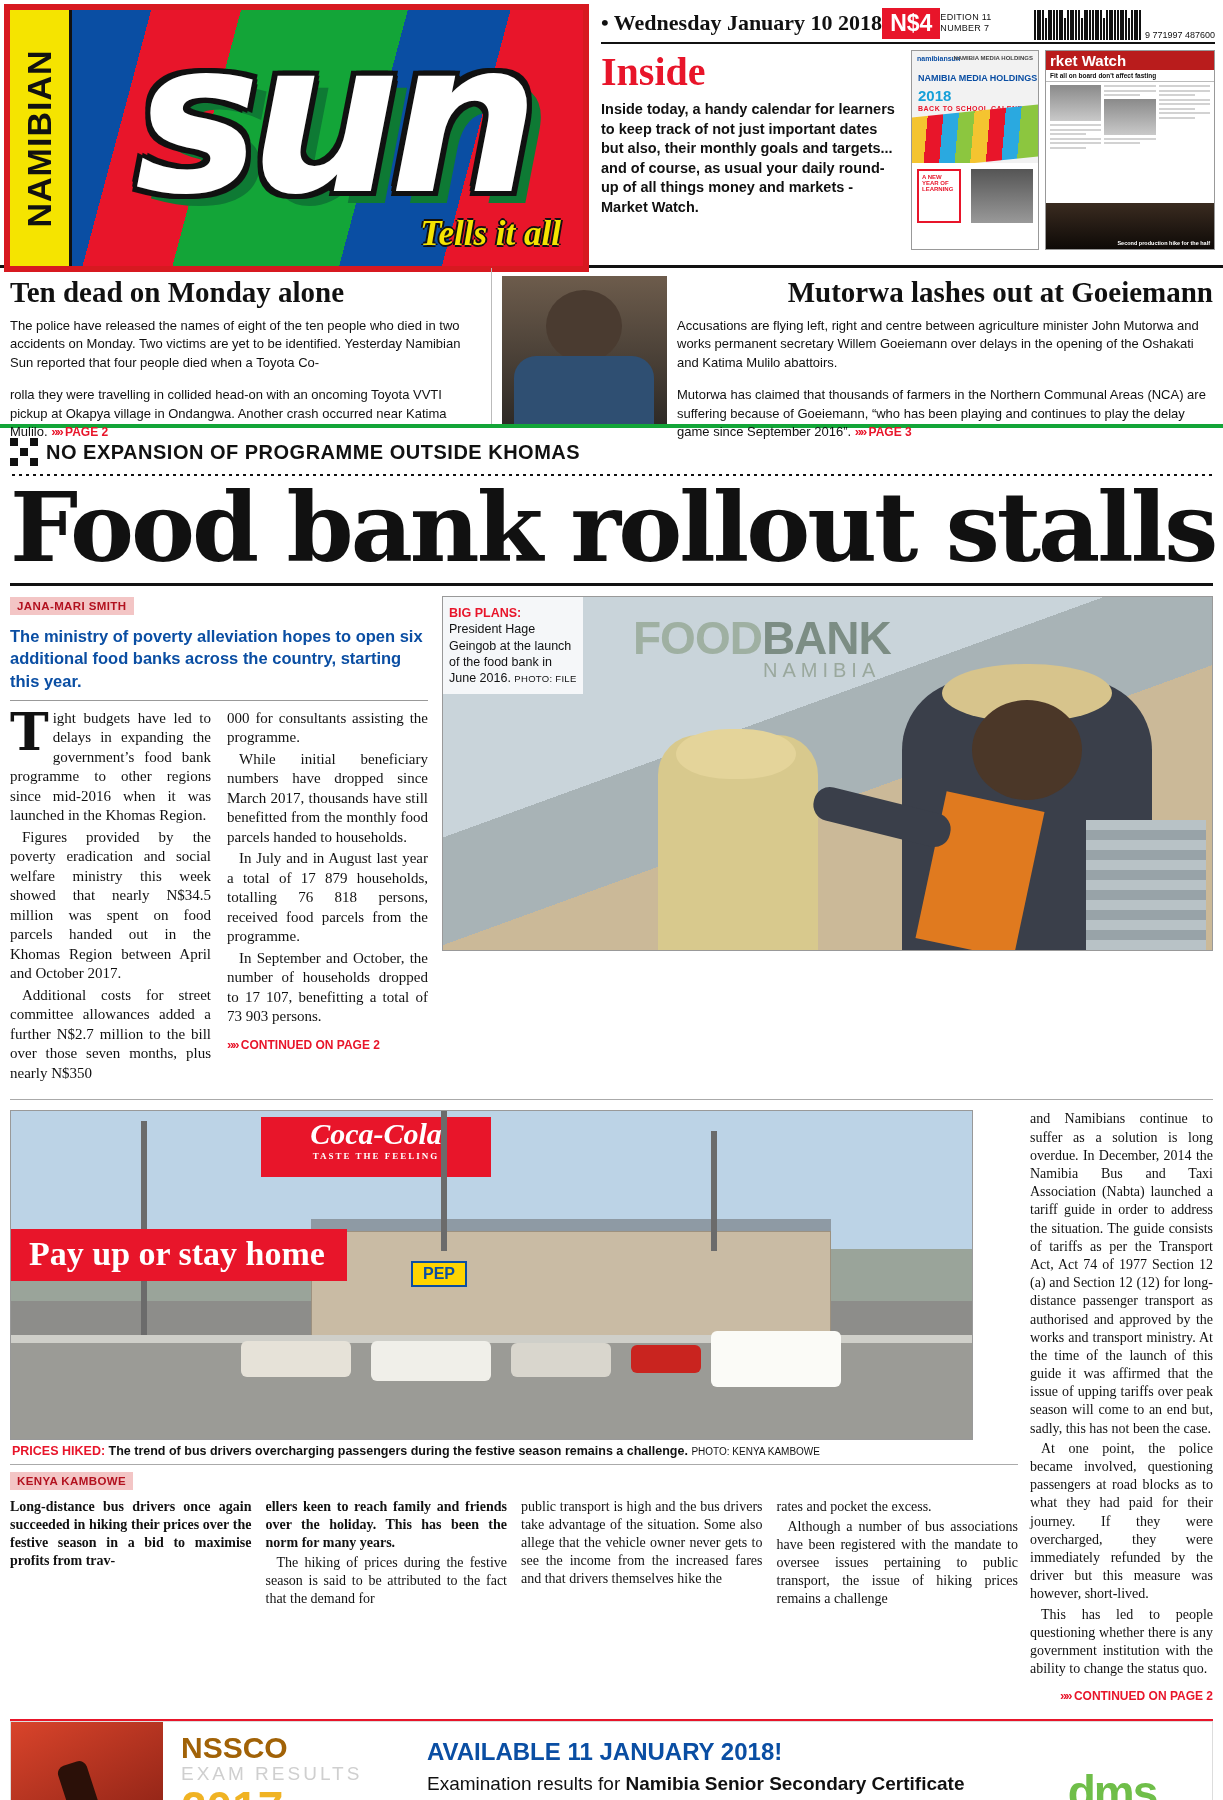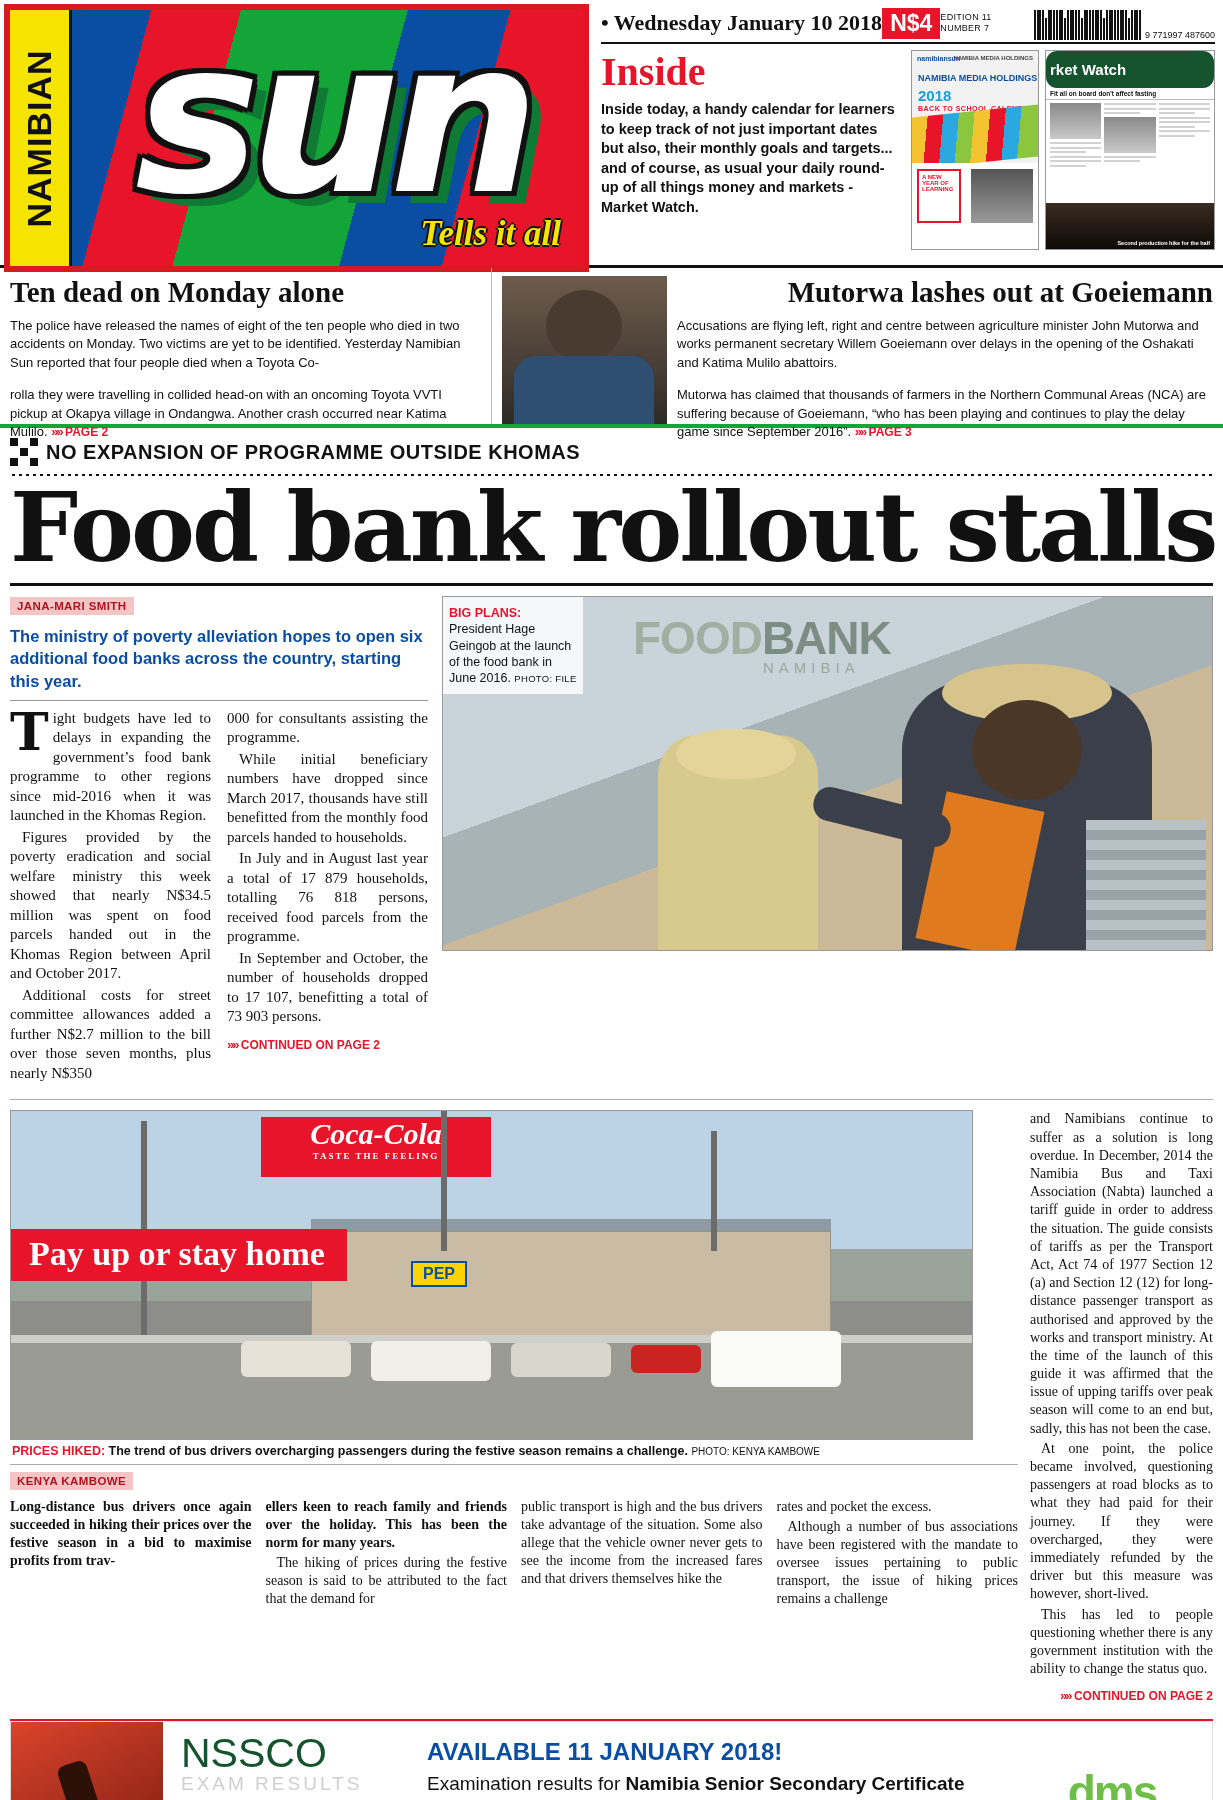--- a/index.html
+++ b/index.html
@@ -97,21 +97,21 @@
   .cal-year { position:absolute; top:36px; left:6px; font:bold 15px "Liberation Sans",sans-serif; color:#16a0d8;}
   .cal-sub { position:absolute; top:54px; left:6px; font:bold 7px "Liberation Sans",sans-serif; color:#e8152a; letter-spacing:.5px;}
   .pencils { position:absolute; bottom:0; left:0; right:0; height:52px;
     background:linear-gradient(95deg,#f4c430 0 12%, #e8152a 12% 24%, #2aa9e0 24% 36%, #8cc63f 36% 48%, #f4c430 48% 60%, #e8152a 60% 72%, #2aa9e0 72% 84%, #8cc63f 84% 100%);
     transform:skewY(-6deg); }
   .cal-bot { height:88px; background:#fff; position:relative; }
   .cal-box { position:absolute; left:5px; top:6px; width:44px; height:54px; border:2px solid #e8152a; }
   .cal-box b { display:block; font:bold 6px "Liberation Sans",sans-serif; color:#e8152a; padding:3px; }
   .cal-photo { position:absolute; right:5px; top:6px; width:62px; height:54px; background:linear-gradient(#555,#999); }
   .thumb.mw { width:170px; height:200px; background:#fff; }
-  .mw-head { background:#14532d; color:#fff; font:bold 15px "Liberation Sans",sans-serif; padding:10px 4px;border-radius:11px; }
+  .mw-head { background:#b91c1c; color:#fff; font:bold 15px "Liberation Sans",sans-serif; padding:1px 4px; }
   .mw-sub { font:bold 6.5px "Liberation Sans",sans-serif; padding:2px 4px; border-bottom:1px solid #bbb; }
   .mw-cols { display:flex; gap:3px; padding:3px 4px; }
   .mw-col { flex:1; }
   .mw-line { height:2px; background:#d2d2d2; margin-bottom:2.5px; }
   .mw-line.s { width:70%; }
   .mw-face { width:100%; height:36px; background:linear-gradient(#8a8a8a,#c9c9c9); margin-bottom:3px; }
   .mw-foot { position:absolute; bottom:0; left:0; right:0; height:46px; background:linear-gradient(#3a2b20,#0e0a07); }
   .mw-foot b { color:#fff; font:bold 5.5px "Liberation Sans",sans-serif; position:absolute; bottom:3px; right:4px; }
 
   
@@ -177,21 +177,21 @@
   .cont {
     color:#e8152a; font-family:"Liberation Sans", sans-serif; font-weight:bold;
     font-size:12px; margin-top:10px;
   }
   .lead-photo { flex:1; position:relative; border:1px solid #999; overflow:hidden; height:355px;
     background:linear-gradient(160deg,#c9d4da 0 38%, #a8b3b6 38% 55%, #cbb998 55% 100%); }
   .fb-logo { position:absolute; top:14px; left:190px; font-family:"Liberation Sans",sans-serif; font-weight:bold;
     font-size:46px; letter-spacing:-1px; color:#9fb0a2; }
   .fb-logo b { color:#7c8d84; }
   .fb-sub { position:absolute; top:62px; left:320px; font-family:"Liberation Sans",sans-serif;
-    font-size:15px; letter-spacing:5px; color:#9aa89d; }
+    font-size:20px; letter-spacing:5px; color:#9aa89d; }
   .photo-cap {
     position:absolute; left:0; top:0; width:140px; padding:8px 6px;
     font-family:"Liberation Sans", sans-serif; font-size:12.5px; line-height:1.3;
     color:#111; background:rgba(255,255,255,.82); font-weight:normal;
   }
   .photo-cap b { color:#e8152a; }
   .photo-cap .credit { font-size:9.5px; letter-spacing:.3px; }
   .p-person { position:absolute; }
   .p1 { left:215px; bottom:0; width:160px; height:215px; background:#d8c98d; border-radius:40px 40px 0 0; }
   .p1 .hat { position:absolute; left:18px; top:-6px; width:120px; height:50px; background:#e4d49a; border-radius:60px/28px; }
@@ -237,21 +237,21 @@
   .second-right { flex:1; font-size:14px; line-height:1.3; text-align:justify; }
   .second-right p { margin:0 0 2px; text-indent:11px; }
   .second-right p.first { text-indent:0; }
 
   
   .ad-wrap { margin:14px 10px 0 10px; border-top:2px solid #e8152a; }
   .ad { display:flex; height:150px; background:#fff; border:1px solid #ddd; position:relative; }
   .ad-photo { width:152px; background:linear-gradient(150deg,#d9442b,#7a1a10); position:relative; overflow:hidden;}
   .ad-photo .fig { position:absolute; left:54px; top:40px; width:30px; height:64px; background:#2b1008; transform:rotate(-18deg); border-radius:8px; }
   .ad-nssco { width:250px; padding:12px 6px 0 18px; }
-  .ad-nssco .n1 { font-family:"Liberation Sans",sans-serif; font-weight:normal; font-size:41px; color:#14532d; line-height:.95; }
+  .ad-nssco .n1 { font-family:"Liberation Sans",sans-serif; font-weight:bold; font-size:30px; color:#a16207; line-height:.95; }
   .ad-nssco .n2 { font-family:"Liberation Sans",sans-serif; font-size:19px; color:#cfcfcf; letter-spacing:3px; }
   .ad-nssco .n3 { font-family:"Liberation Sans",sans-serif; font-weight:bold; font-size:46px; color:#f0b323; line-height:1; }
   .ad-text { flex:1; padding:16px 10px 0 14px; }
   .ad-text .a1 { font-family:"Liberation Sans",sans-serif; font-weight:bold; font-size:24px; color:#0a4ea3; }
   .ad-text .a2 { font-family:"Liberation Sans",sans-serif; font-size:19px; line-height:1.3; margin-top:6px; }
   .ad-text .a2 b { font-weight:bold; }
   .ad-dms { width:200px; display:flex; flex-direction:column; align-items:center; justify-content:center; }
   .dms-mark { font-family:"Liberation Sans",sans-serif; font-weight:bold; font-size:46px; color:#6fbe49; letter-spacing:-2px; }
   .dms-sub { font-family:"Liberation Sans",sans-serif; font-size:8px; color:#888; letter-spacing:1.2px; }
   .ad-strip {

